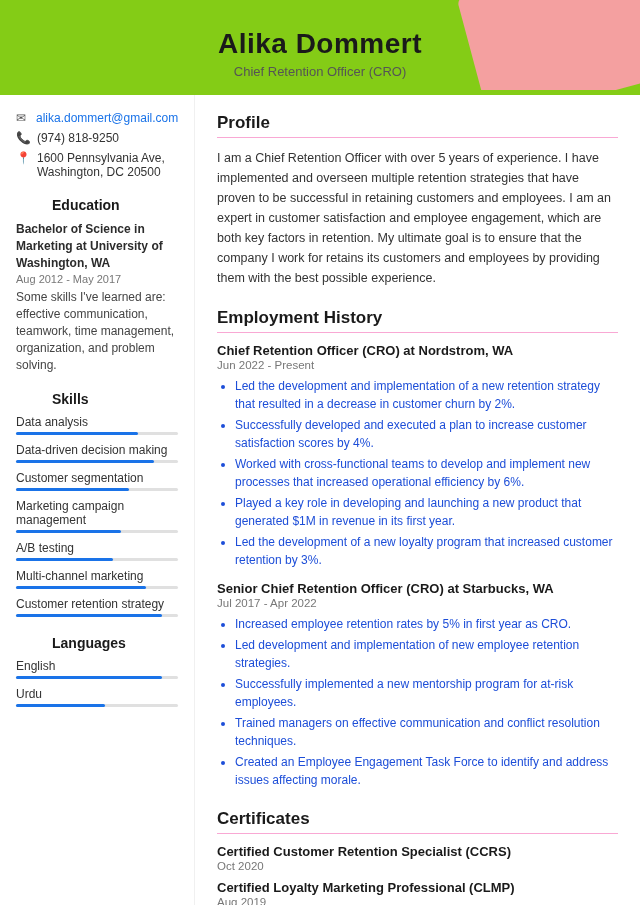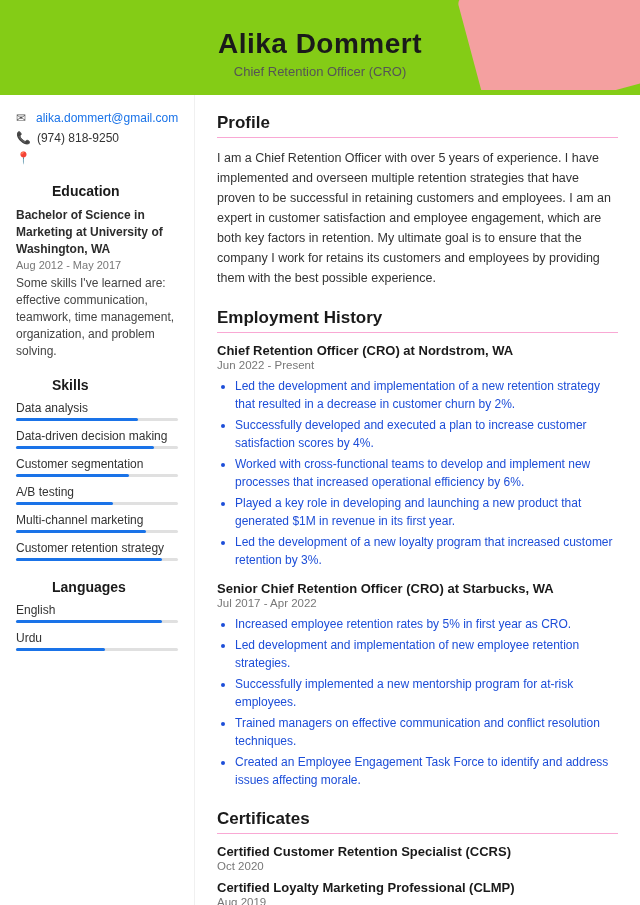--- a/index.html
+++ b/index.html
@@ -237,20 +237,24 @@
         <div class="contact-item">
           <span class="contact-icon">✉</span>
           <a class="contact-link" href="#">alika.dommert@gmail.com</a>
         </div>
         <div class="contact-item">
           <span class="contact-icon">📞</span>
           <span>(974) 818-9250</span>
         </div>
         <div class="contact-item">
           <span class="contact-icon">📍</span>
+          <span>
+            <span>1600 Pennsylvania Ave,</span><br>
+            <span>Washington, DC 20500</span>
+          </span>
         </div>
       </div>
 
       <div class="sidebar-section">
         <div class="sidebar-section-title">Education</div>
         <div class="education-degree">Bachelor of Science in Marketing at University of Washington, WA</div>
         <div class="education-date">Aug 2012 - May 2017</div>
         <div class="education-desc">Some skills I've learned are: effective communication, teamwork, time management, organization, and problem solving.</div>
       </div>
 
@@ -267,20 +271,26 @@
             <div class="skill-item">
       <div class="skill-label">Data-driven decision making</div>
       <div class="skill-bar">
         <div class="skill-bar-fill" style="width:85%"></div>
       </div>
     </div>
             <div class="skill-item">
       <div class="skill-label">Customer segmentation</div>
       <div class="skill-bar">
         <div class="skill-bar-fill" style="width:70%"></div>
+      </div>
+    </div>
+            <div class="skill-item">
+      <div class="skill-label">Marketing campaign management</div>
+      <div class="skill-bar">
+        <div class="skill-bar-fill" style="width:65%"></div>
       </div>
     </div>
             <div class="skill-item">
       <div class="skill-label">A/B testing</div>
       <div class="skill-bar">
         <div class="skill-bar-fill" style="width:60%"></div>
       </div>
     </div>
             <div class="skill-item">
       <div class="skill-label">Multi-channel marketing</div>

